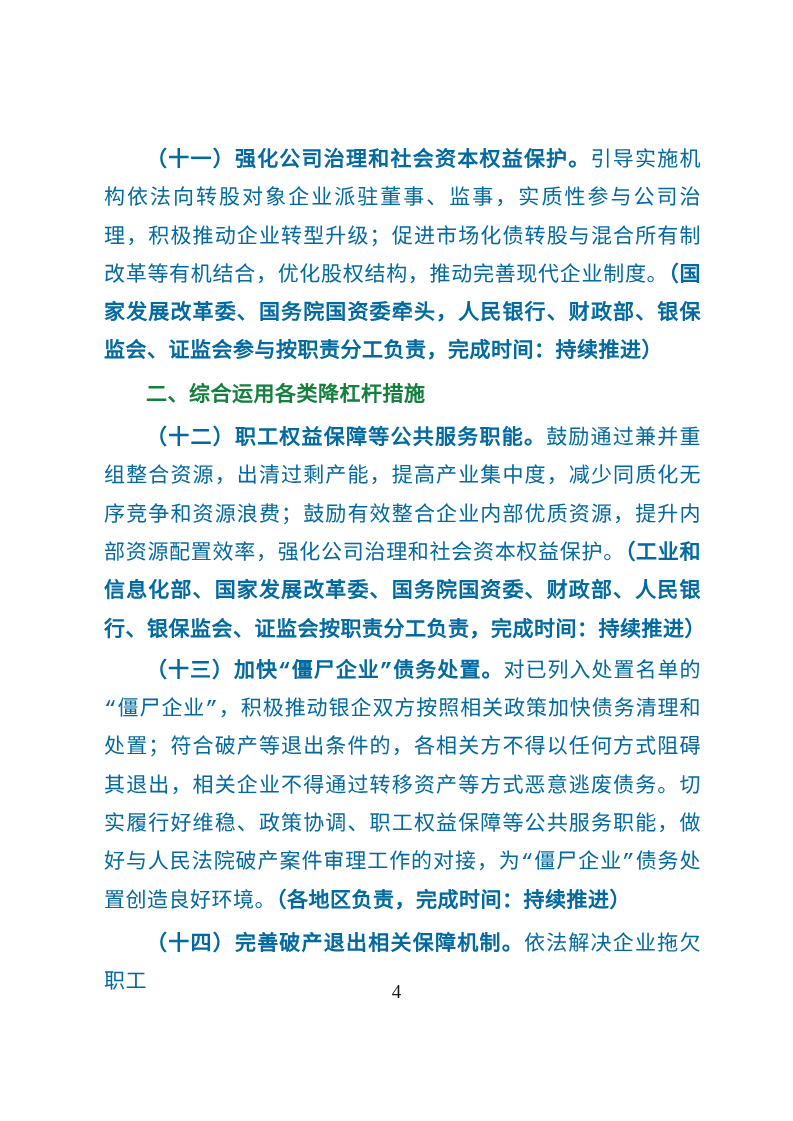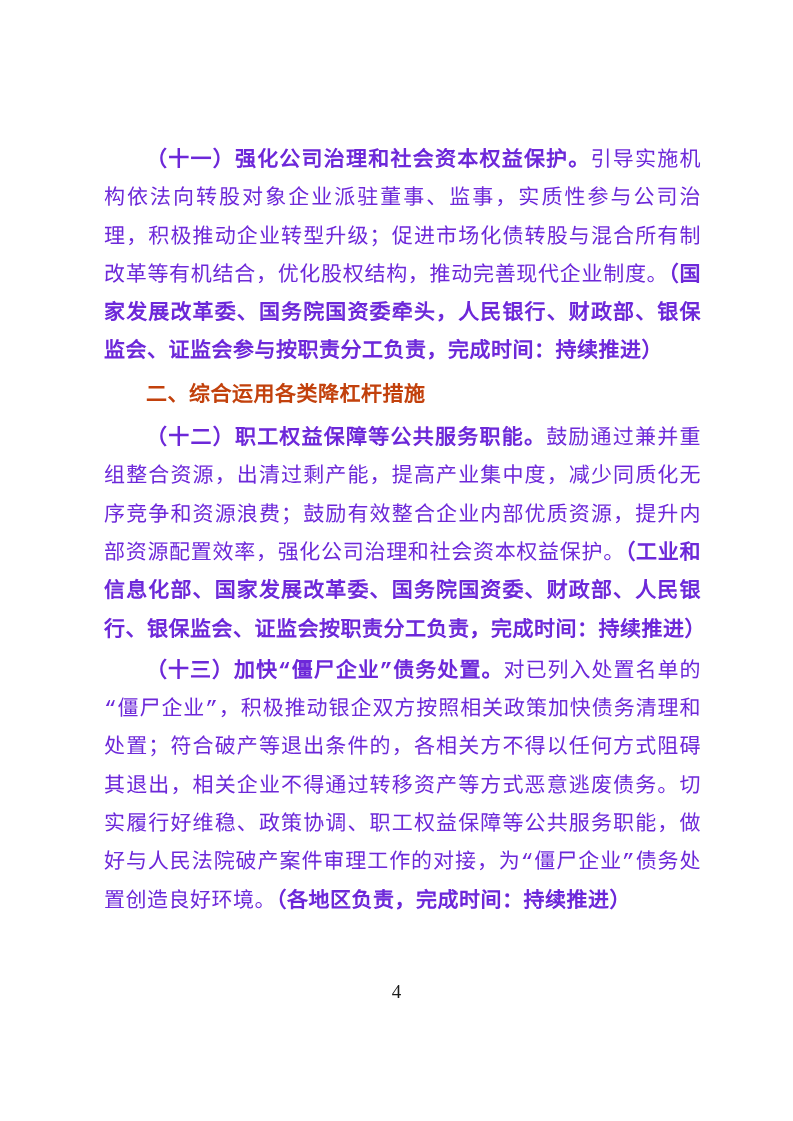--- a/index.html
+++ b/index.html
@@ -20,40 +20,40 @@
     position: absolute;
     left: 104px;
     top: 140px;
     width: 597px;
   }
   .para {
     font-family: "Liberation Serif", "DejaVu Serif", serif;
     font-size: 21px;
     line-height: 38.3px;
     letter-spacing: 0.5px;
-    color: #6d28d9;
+    color: #0369a1;
     text-align: justify;
     text-indent: 2em;
     margin: 0;
   }
   .para + .para {
     margin-top: 5px;
     font-family: Liberation Mono, monospace;
   }
   .para .lead,
   .para .attribution {
     font-weight: bold;
   }
   .section-heading {
     font-family: "Liberation Sans", "DejaVu Sans", sans-serif;
     font-size: 21px;
     line-height: 38.3px;
     letter-spacing: 0.5px;
     font-weight: 700;
-    color: #c2410c;
+    color: #15803d;
     text-indent: 2em;
     margin: 5px 0 5px 0;
   }
   .page-number {
     position: absolute;
     top: 981px;
     left: 0;
     width: 100%;
     text-align: center;
     font-family: "Liberation Serif", "DejaVu Serif", serif;
@@ -63,15 +63,16 @@
 </style>
 </head>
 <body>
 
 <div class="page">
   <main class="content">
       <p class="para"><span class="lead">（十一）强化公司治理和社会资本权益保护。</span><span>引导实施机构依法向转股对象企业派驻董事、监事，实质性参与公司治理，积极推动企业转型升级；促进市场化债转股与混合所有制改革等有机结合，优化股权结构，推动完善现代企业制度。</span><span class="attribution">（国家发展改革委、国务院国资委牵头，人民银行、财政部、银保监会、证监会参与按职责分工负责，完成时间：持续推进）</span></p>
       <h2 class="section-heading">二、综合运用各类降杠杆措施</h2>
       <p class="para"><span class="lead">（十二）职工权益保障等公共服务职能。</span><span>鼓励通过兼并重组整合资源，出清过剩产能，提高产业集中度，减少同质化无序竞争和资源浪费；鼓励有效整合企业内部优质资源，提升内部资源配置效率，强化公司治理和社会资本权益保护。</span><span class="attribution">（工业和信息化部、国家发展改革委、国务院国资委、财政部、人民银行、银保监会、证监会按职责分工负责，完成时间：持续推进）</span></p>
       <p class="para"><span class="lead">（十三）加快“僵尸企业”债务处置。</span><span>对已列入处置名单的“僵尸企业”，积极推动银企双方按照相关政策加快债务清理和处置；符合破产等退出条件的，各相关方不得以任何方式阻碍其退出，相关企业不得通过转移资产等方式恶意逃废债务。切实履行好维稳、政策协调、职工权益保障等公共服务职能，做好与人民法院破产案件审理工作的对接，为“僵尸企业”债务处置创造良好环境。</span><span class="attribution">（各地区负责，完成时间：持续推进）</span></p>
+      <p class="para"><span class="lead">（十四）完善破产退出相关保障机制。</span><span>依法解决企业拖欠职工</span></p>
     </main>
   <div class="page-number">4</div>
 </div>
 
 </body></html>

